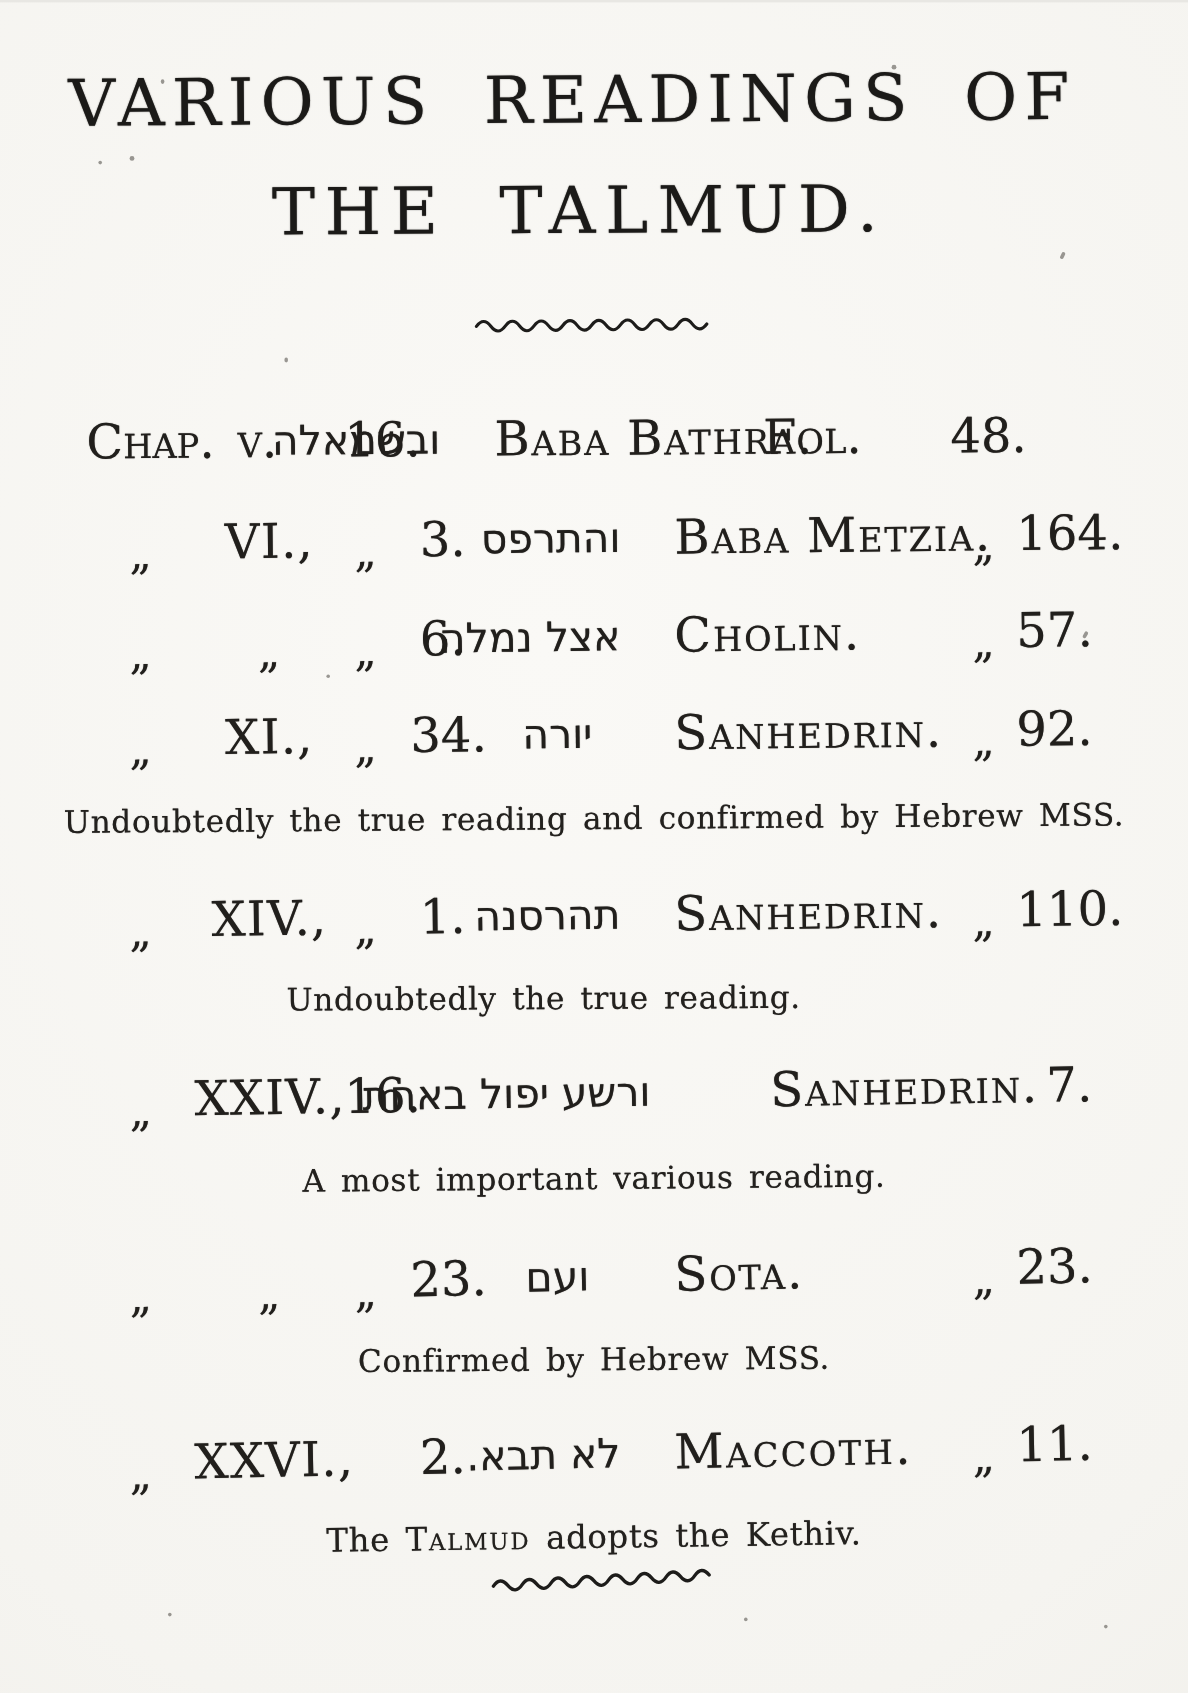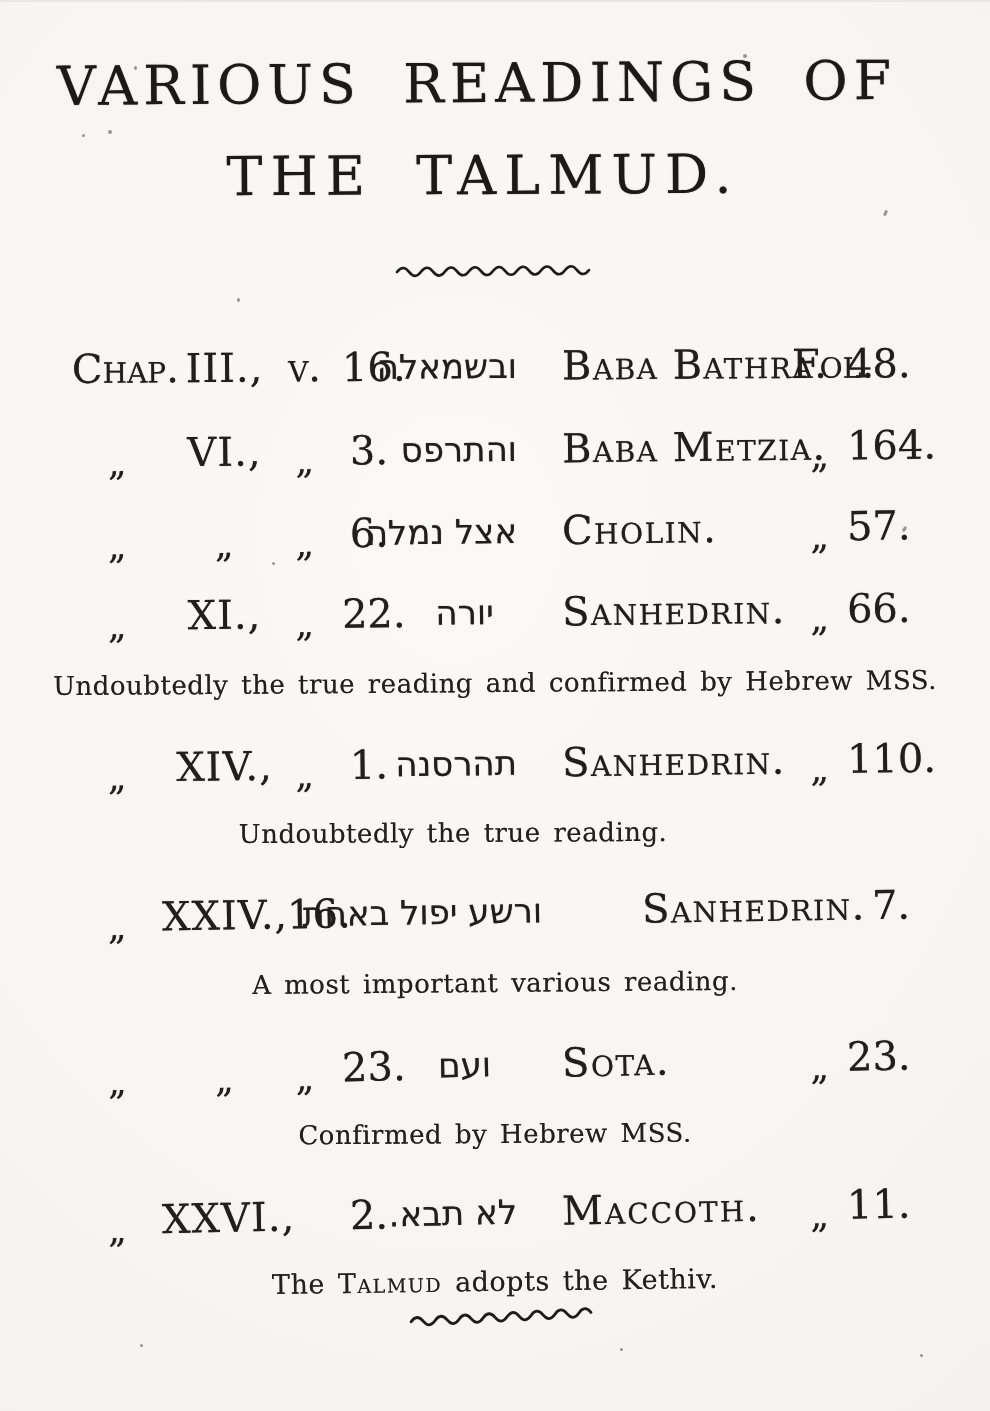--- a/index.html
+++ b/index.html
@@ -98,21 +98,20 @@
 
   <div class="title t1">VARIOUS READINGS OF</div>
   <div class="title t2">THE TALMUD.</div>
 
   <svg class="wave wave1" width="200" height="16" viewBox="0 0 200 16">
     <path d="M3,9 q6,-8 12,0 t12,0 t12,0 t12,0 t12,0 t12,0 t12,0 t12,0 t12,0 t12,0 t12,0 t12,0 t12,0 t12,0 t12,0 t12,0" fill="none" stroke="#1d1c1a" stroke-width="2.6" stroke-linecap="round"></path>
   </svg>
 
   <div class="row r1">
     <span class="cell c-chap">Chap.</span>
-    <span class="cell c-roman">III.,</span>
     <span class="cell c-v">v.</span>
     <span class="cell c-num">16.</span>
     <span class="cell c-heb" dir="rtl">ובשמאלה</span>
     <span class="cell c-tract">Baba Bathra.</span>
     <span class="cell c-fol">Fol.</span>
     <span class="cell c-folio">48.</span>
   </div>
 
   <div class="row r2">
     <span class="cell c-chap ditto">„</span>
@@ -133,25 +132,25 @@
     <span class="cell c-heb" dir="rtl">אצל נמלה</span>
     <span class="cell c-tract">Cholin.</span>
     <span class="cell c-fol ditto">„</span>
     <span class="cell c-folio">57.</span>
   </div>
 
   <div class="row r4">
     <span class="cell c-chap ditto">„</span>
     <span class="cell c-roman">XI.,</span>
     <span class="cell c-v ditto">„</span>
-    <span class="cell c-num">22.</span>
+    <span class="cell c-num">34.</span>
     <span class="cell c-heb" dir="rtl">יורה</span>
     <span class="cell c-tract">Sanhedrin.</span>
     <span class="cell c-fol ditto">„</span>
-    <span class="cell c-folio">66.</span>
+    <span class="cell c-folio">92.</span>
   </div>
 
   <div class="note n1">Undoubtedly the true reading and confirmed by Hebrew MSS.</div>
 
   <div class="row r5">
     <span class="cell c-chap ditto">„</span>
     <span class="cell c-roman">XIV.,</span>
     <span class="cell c-v ditto">„</span>
     <span class="cell c-num">1.</span>
     <span class="cell c-heb" dir="rtl">תהרסנה</span>

